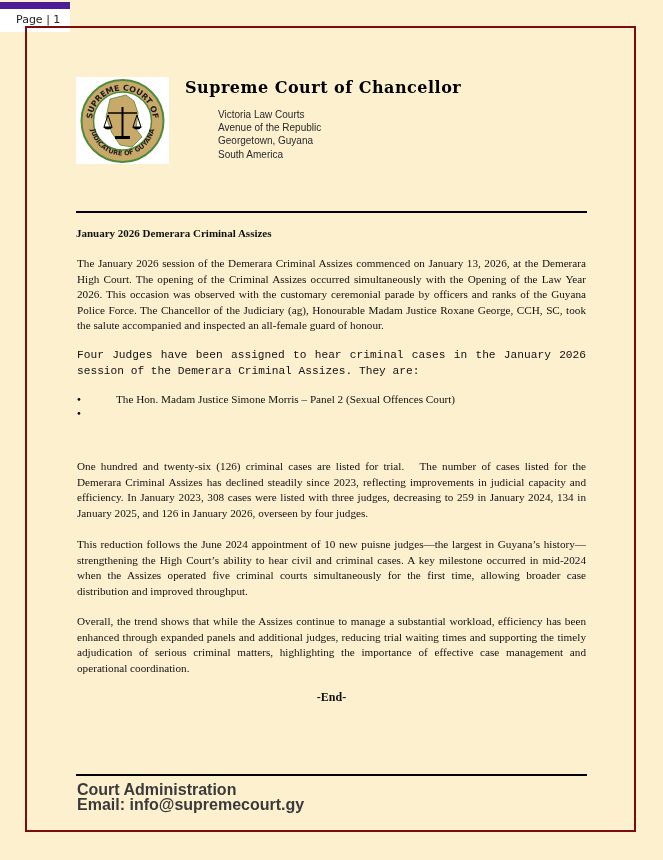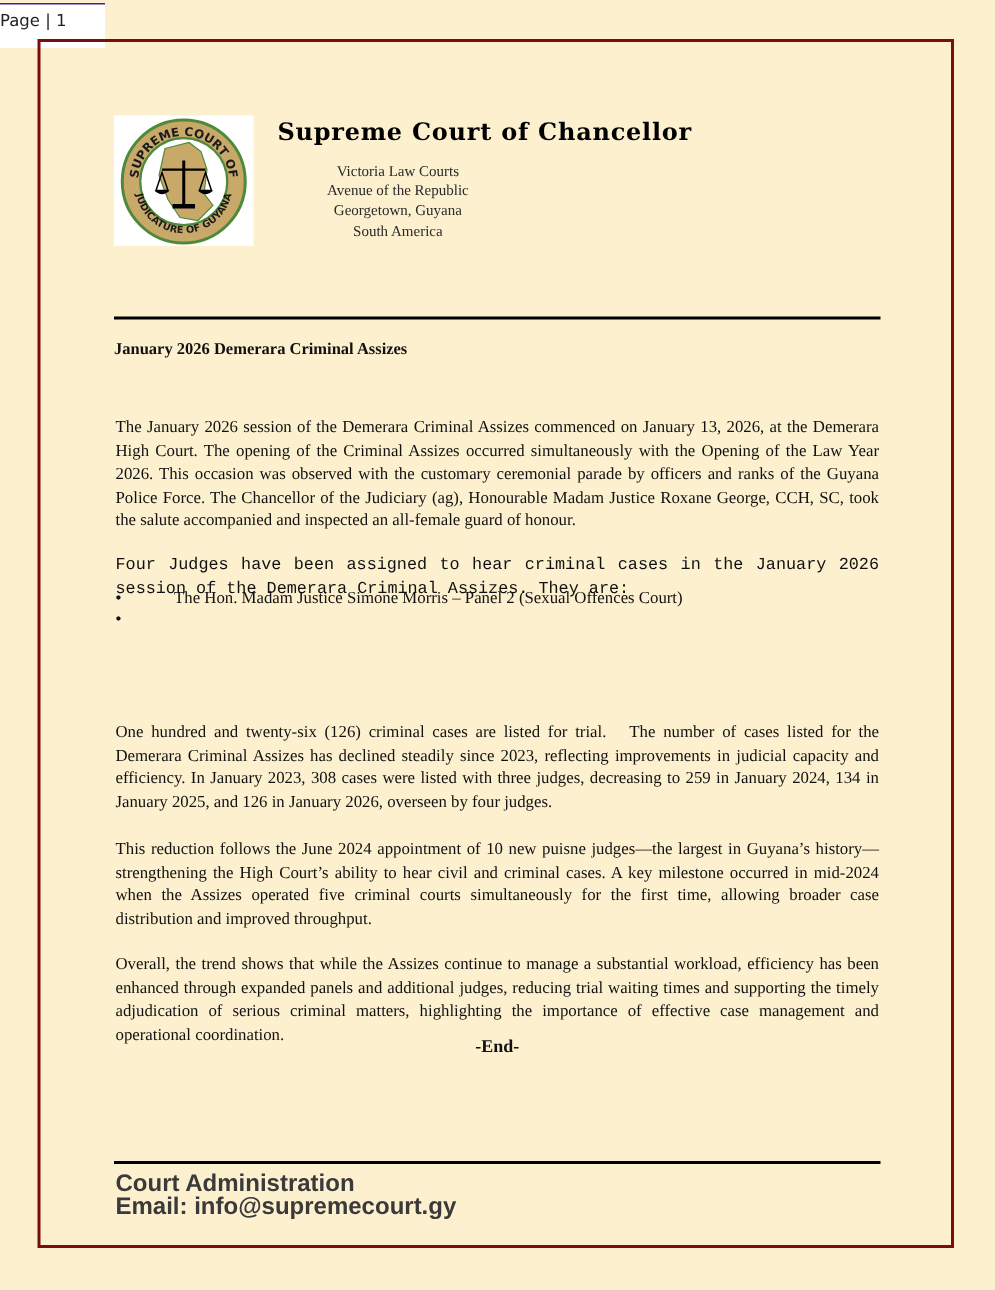--- a/index.html
+++ b/index.html
@@ -4,49 +4,49 @@
 <style>
   html, body { margin:0; padding:0; }
   body {
     width:663px; height:860px; position:relative; overflow:hidden;
     background:#fdf0cf;
     font-family:"Liberation Serif", serif;
     color:#111;
   }
   .page-tab {
     position:absolute; left:0; top:2px; width:70px; height:30px;
-    background:#ffffff; border-top:1px solid #4c1d95;
+    background:#ffffff; border-top:7px solid #4c1d95;
     font-family:"DejaVu Sans", sans-serif; font-size:11px; color:#222;
-    box-sizing:border-box; padding:4px 0 0 0;
+    box-sizing:border-box; padding:4px 0 0 16px;
   }
   .frame {
     position:absolute; left:25px; top:26px; width:611px; height:806px;
     border:2px solid #7a0d0d; box-sizing:border-box;
   }
   .logo {
     position:absolute; left:76px; top:77px; width:93px; height:87px;
     background:#ffffff;
   }
   .org-title {
     position:absolute; left:185px; top:78px;
     font-family:"DejaVu Serif", serif; font-weight:900; font-size:16px;
     letter-spacing:0.5px; color:#000;
   }
   .address {
     position:absolute; left:218px; top:108px;
-    font-family:Liberation Serif, serif; font-size:10px; line-height:13.2px; color:#2a2a2a;text-align:center;
+    font-family:Liberation Sans, sans-serif; font-size:10px; line-height:13.2px; color:#2a2a2a;
   }
   .rule { position:absolute; left:76px; width:511px; height:2px; background:#000; }
   .doc-title {
     position:absolute; left:76px; top:227px; width:511px; text-align:left;
     font-weight:bold; font-size:11px;
   }
   .para {
     position:absolute; left:77px; width:509px;
-    font-size:11.2px; line-height:15.5px; text-align:justify;margin-top:22px;
+    font-size:11.2px; line-height:15.5px; text-align:justify;
   }
   .judges { position:absolute; left:77px; top:393px; width:509px; margin:0; padding:0; list-style:none; font-size:11.2px; line-height:13.5px; }
   .judges li { position:relative; padding-left:39px; }
   .judges .bullet { position:absolute; left:0; top:0; }
   .end {
     position:absolute; left:76px; top:690px; width:511px; text-align:center;
     font-weight:bold; font-size:12px;
   }
   .footer {
     position:absolute; left:77px; top:782px;

